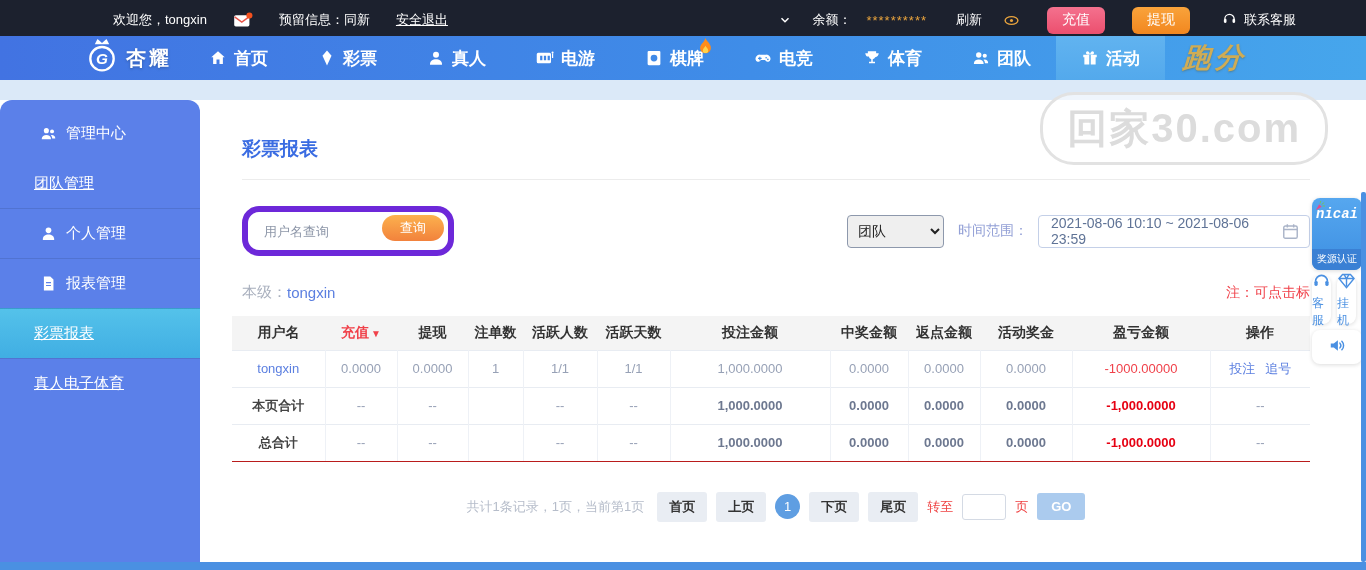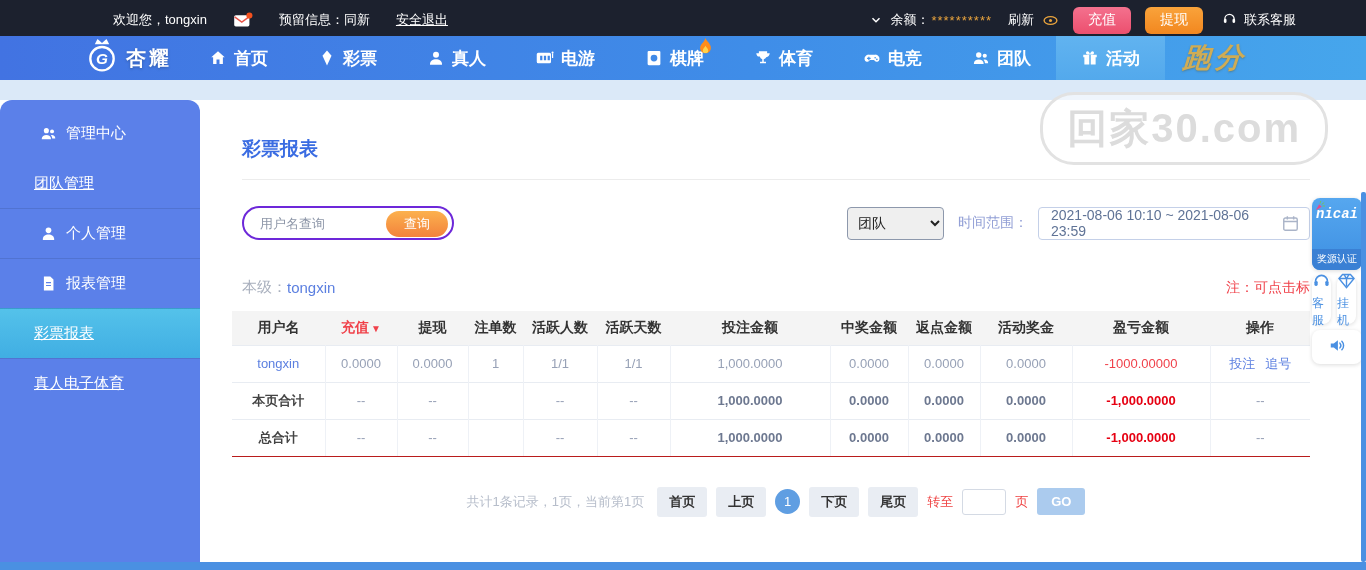--- a/index.html
+++ b/index.html
@@ -2,21 +2,21 @@
 <html><head>
 <meta charset="utf-8">
 <style>
   * { margin:0; padding:0; box-sizing:border-box; }
   html,body { width:1366px; height:570px; overflow:hidden; font-family:"Liberation Sans", sans-serif; background:#fff; }
   body { position:relative; }
 
   
   .topbar { height:36px; background:#1c212e; display:flex; align-items:center; color:#fff; font-size:13px; padding:4px 70px 0 113px; }
   .tb-left { display:flex; align-items:center; gap:26px; }
-  .tb-right { margin-left:auto; display:flex; align-items:center; gap:8px; }
+  .tb-right { margin-left:auto; display:flex; align-items:center; gap:21px; }
   .mail { position:relative; width:20px; height:16px; display:inline-block; }
   .mail svg { width:20px; height:16px; }
   .logout { color:#fff; text-decoration:underline; cursor:pointer; }
   .caret { width:12px; height:12px; display:inline-block; }
   .caret svg { width:12px; height:12px; }
   .stars { color:#e8a33d; letter-spacing:1px; margin-left:-6px; }
   .refresh { margin-left:8px; cursor:pointer; }
   .eye { width:17px; height:17px; display:inline-block; }
   .eye svg { width:17px; height:17px; }
   .btn-recharge, .btn-withdraw { border:none; color:#fff; font-size:14px; width:58px; height:27px; border-radius:6px; cursor:pointer; margin-left:6px; font-family:inherit; }
@@ -50,31 +50,31 @@
   .sb-item.active { background:linear-gradient(180deg,#54c2ea,#40aee3); }
   .sb-ic { width:17px; height:17px; display:inline-block; }
   .sb-ic svg { width:17px; height:17px; fill:#fff; }
 
   
   .main { position:absolute; left:200px; top:100px; right:0; bottom:8px; background:#fff; padding:36px 0 0 42px; z-index:1; }
   .content-inner { width:1068px; }
   .page-title { color:#3a6ce2; font-size:19px; font-weight:bold; }
   .title-divider { width:1068px; border-bottom:1px solid #ececec; margin-top:17px; }
   .filter-row { width:1068px; margin-top:26px; display:flex; align-items:center; }
-  .search-pill { width:212px; height:34px; border:2px solid #6d28d9; border-radius:17px; display:flex; align-items:center; padding-left:16px; position:relative; }
+  .search-pill { width:212px; height:50px; border:6px solid #6d28d9; border-radius:17px; display:flex; align-items:center; padding-left:16px; position:relative; }
   .search-pill input { border:none; outline:none; width:120px; font-size:13px; color:#333; font-family:inherit; background:transparent; }
   .search-pill input::placeholder { color:#8d96a8; }
   .search-btn { position:absolute; right:4px; top:3px; width:62px; height:26px; border:none; border-radius:13px; background:linear-gradient(180deg,#fcb14e,#f2823c); color:#fff; font-size:13px; cursor:pointer; font-family:inherit; }
   .f-right { margin-left:auto; display:flex; align-items:center; }
   .team-select { width:97px; height:33px; border:1px solid #8d98ac; border-radius:4px; font-size:14px; color:#222; padding:0 6px; font-family:inherit; outline:none; }
   .time-label { color:#93a0d6; font-size:14px; margin:0 10px 0 14px; }
   .date-input { width:272px; height:33px; border:1px solid #c4d0e8; border-radius:4px; display:flex; align-items:center; justify-content:space-between; padding:0 9px 0 12px; color:#5f7396; font-size:14px; cursor:pointer; }
   .cal { width:19px; height:19px; }
   .cal svg { width:19px; height:19px; }
-  .level-row { width:1068px; margin-top:38px; display:flex; align-items:center; font-size:15px; }
+  .level-row { width:1068px; margin-top:27px; display:flex; align-items:center; font-size:15px; }
   .lv-label { color:#a8afbd; }
   .lv-value { color:#5b7fe0; cursor:pointer; text-decoration:none; }
   .note { margin-left:auto; color:#f0414a; font-size:14px; white-space:nowrap; }
 
   
   .report-table { margin:14px 0 0 -10px; border-collapse:collapse; table-layout:fixed; }
   .report-table th { background:#f4f4f4; height:34px; font-size:14px; color:#333; font-weight:bold; cursor:pointer; }
   .report-table th.sorted { color:#f0414a; }
   .report-table th .arrow { font-size:10px; margin-left:2px; }
   .report-table td { height:37px; text-align:center; font-size:13px; color:#97a1b6; border-top:1px solid #e8ecf2; border-right:1px solid #eef1f6; }
@@ -207,29 +207,29 @@
             <path fill-rule="evenodd" d="M5 2.5h14A1.5 1.5 0 0120.5 4v16a1.5 1.5 0 01-1.5 1.5H5A1.5 1.5 0 013.5 20V4A1.5 1.5 0 015 2.5zM12 7.5a4.5 4.5 0 100 9 4.5 4.5 0 000-9z"></path>
           </svg></span>
         <span>棋牌</span>
         <span class="hot-flame"><svg viewBox="0 0 16 20">
             <path fill="#ff8c1a" d="M8 0c1.2 4 6 6 6 11a6 6 0 01-12 0C2 7 6.5 5 8 0z"></path>
             <path fill="#ffd34d" d="M8 8.5c.8 2 3 3 3 5.3a3 3 0 01-6 0c0-2.3 2.2-3.3 3-5.3z"></path>
           </svg></span>
       </div>
       <div class="nav-item">
         <span class="nav-ic"><svg viewBox="0 0 24 24">
+            <path fill-rule="evenodd" d="M7.5 7.5h9a5.5 5.5 0 015.4 6.6 3.6 3.6 0 01-6.3 1.7l-1-1.3H9.4l-1 1.3a3.6 3.6 0 01-6.3-1.7A5.5 5.5 0 017.5 7.5zM7 10.2v1.6H5.4v1.6H7V15h1.6v-1.6h1.6v-1.6H8.6v-1.6zm9.2.3a1.1 1.1 0 100 2.2 1.1 1.1 0 000-2.2zm2.3 2.3a1.1 1.1 0 100 2.2 1.1 1.1 0 000-2.2z"></path>
+          </svg></span>
+        <span>电竞</span>
+      </div>
+      <div class="nav-item">
+        <span class="nav-ic"><svg viewBox="0 0 24 24">
             <path d="M6.5 3h11v2.5H21c-.3 3-2.1 5-4.7 5.4A5.5 5.5 0 0113 13.8V17h3v2H8v-2h3v-3.2a5.5 5.5 0 01-3.3-3.9C5.1 10.5 3.3 8.5 3 5.5h3.5z"></path>
           </svg></span>
         <span>体育</span>
-      </div>
-      <div class="nav-item">
-        <span class="nav-ic"><svg viewBox="0 0 24 24">
-            <path fill-rule="evenodd" d="M7.5 7.5h9a5.5 5.5 0 015.4 6.6 3.6 3.6 0 01-6.3 1.7l-1-1.3H9.4l-1 1.3a3.6 3.6 0 01-6.3-1.7A5.5 5.5 0 017.5 7.5zM7 10.2v1.6H5.4v1.6H7V15h1.6v-1.6h1.6v-1.6H8.6v-1.6zm9.2.3a1.1 1.1 0 100 2.2 1.1 1.1 0 000-2.2zm2.3 2.3a1.1 1.1 0 100 2.2 1.1 1.1 0 000-2.2z"></path>
-          </svg></span>
-        <span>电竞</span>
       </div>
       <div class="nav-item">
         <span class="nav-ic"><svg viewBox="0 0 24 24">
             <circle cx="9" cy="8" r="3.6"></circle>
             <path d="M2.5 19.5c0-3.6 3-5.4 6.5-5.4s6.5 1.8 6.5 5.4v.5h-13z"></path>
             <circle cx="17" cy="9" r="2.8"></circle>
             <path d="M16.8 14c2.8.2 4.7 1.7 4.7 4.5v.5h-4.2a6.6 6.6 0 00-2-4.6z"></path>
           </svg></span>
         <span>团队</span>
       </div>

